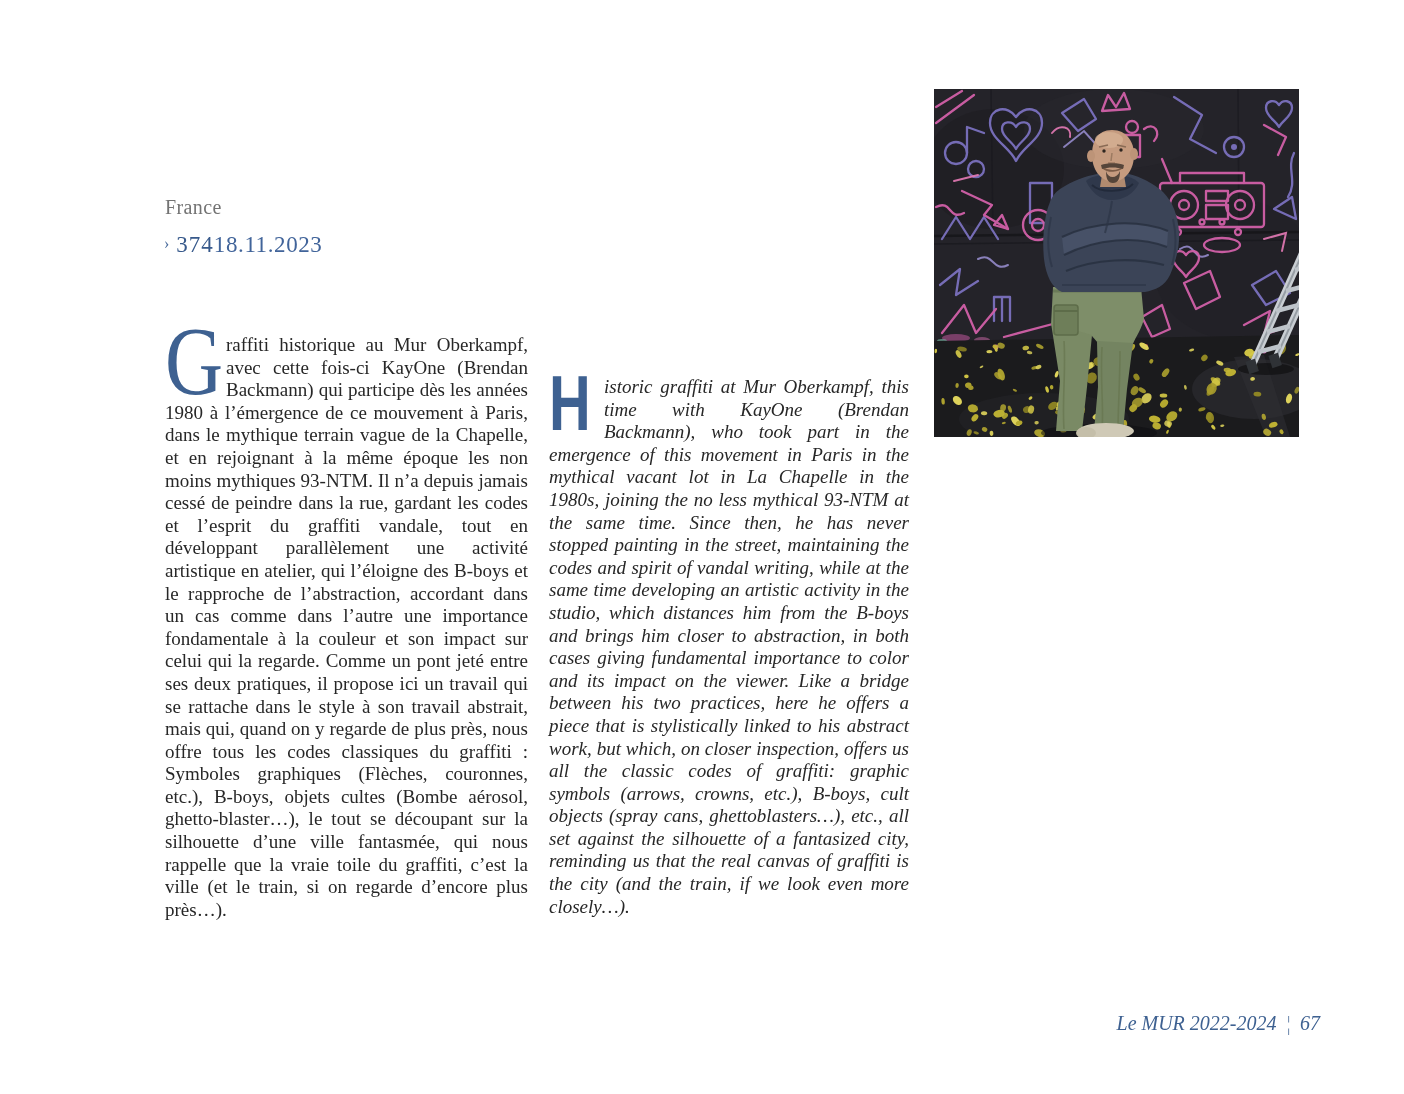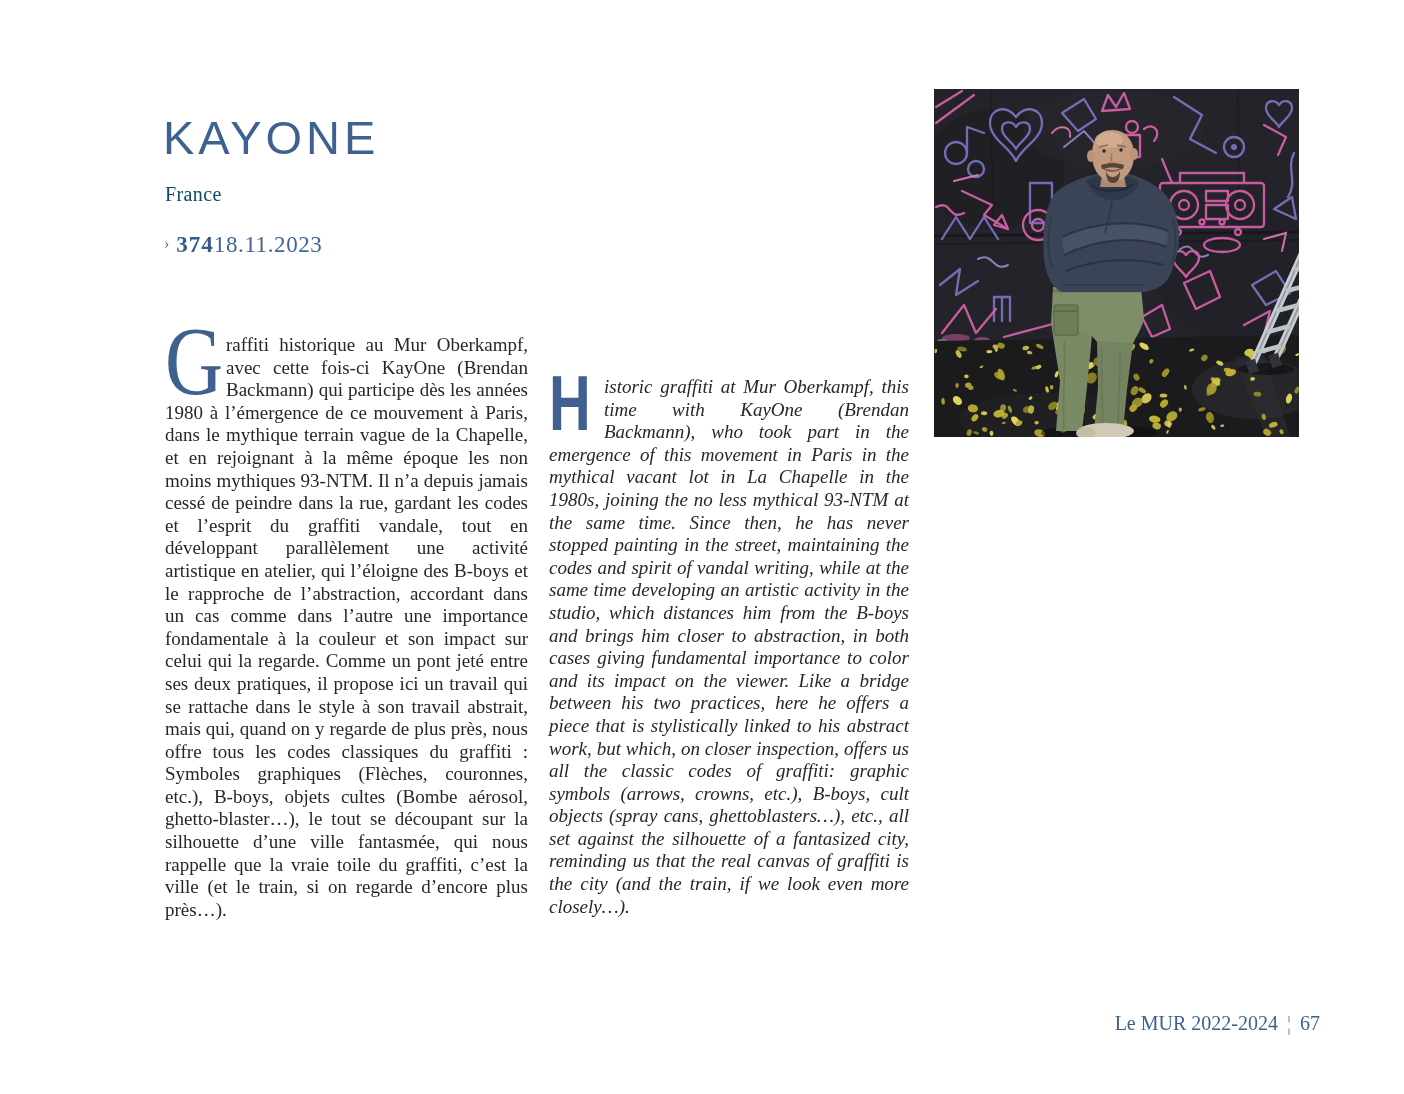--- a/index.html
+++ b/index.html
@@ -3,53 +3,52 @@
 <meta charset="utf-8">
 <style>
   html,body{margin:0;padding:0;background:#ffffff;}
   .page{position:relative;width:1404px;height:1094px;background:#ffffff;overflow:hidden;
         font-family:"Liberation Serif",serif;}
 
   .artist-name{position:absolute;left:163px;top:110px;margin:0;
         font-family:"Liberation Sans",sans-serif;font-weight:400;
         font-size:47px;letter-spacing:4px;color:#3e6191;}
 
-  .country{position:absolute;left:165px;top:183px;
-        font-size:20px;color:#0c4a6e;letter-spacing:0.4px;}
+  .country{position:absolute;left:165px;top:196px;
+        font-size:20px;color:#737373;letter-spacing:0.4px;}
 
   .entry{position:absolute;left:164px;top:232px;color:#3e6191;font-size:23px;}
   .entry .marker{font-size:16px;vertical-align:3px;margin-right:7px;color:#4a6c9d;}
-  .entry .num{font-weight:bold;letter-spacing:1px;color:#37598b;}
+  .entry .num{font-weight:normal;letter-spacing:1px;color:#37598b;}
   .entry .date{letter-spacing:0.6px;color:#41649a;}
 
   .col{position:absolute;text-align:justify;color:#272727;
        font-size:19px;line-height:22.6px;hyphens:none;}
   .col.fr{left:165px;top:334px;width:363px;}
   .col.en{left:549px;top:376px;width:360px;font-style:italic;}
 
   .dc{float:left;overflow:visible;color:#3e6191;}
   .dc-g{width:54px;height:67px;margin:0 7px 0 0;}
   .dc-g .dc-inner{display:block;font-family:"Liberation Serif",serif;font-size:98px;
         line-height:1;margin-top:-22px;transform:scale(0.82,1);transform-origin:0 0;}
   .dc-h{width:46px;height:62px;margin:2px 9px 0 0;}
   .dc-h .dc-inner{display:block;font-family:"Liberation Sans",sans-serif;font-weight:bold;
         font-style:normal;font-size:78px;line-height:1;margin-top:-14px;
         transform:scale(0.74,1);transform-origin:0 0;}
 
   .photo{position:absolute;left:934px;top:89px;display:block;}
 
-  .footer{position:absolute;top:1012px;right:84px;font-size:20px;color:#3e6191;}
+  .footer{position:absolute;top:1012px;right:84px;font-size:20px;color:#3e6191;font-style:italic;}
   .footer .sep{margin:0 9px;opacity:0.75;}
 </style>
 </head>
 <body>
 
 <div class="page">
 
-  <h1 class="artist-name">KAYONE</h1>
 
   <div class="country">France</div>
 
   <div class="entry">
     <span class="marker">›</span><span class="num">374</span><span class="date">18.11.2023</span>
   </div>
 
   <div class="col fr">
     <span class="dc dc-g">
         <span class="dc-inner">G</span>

